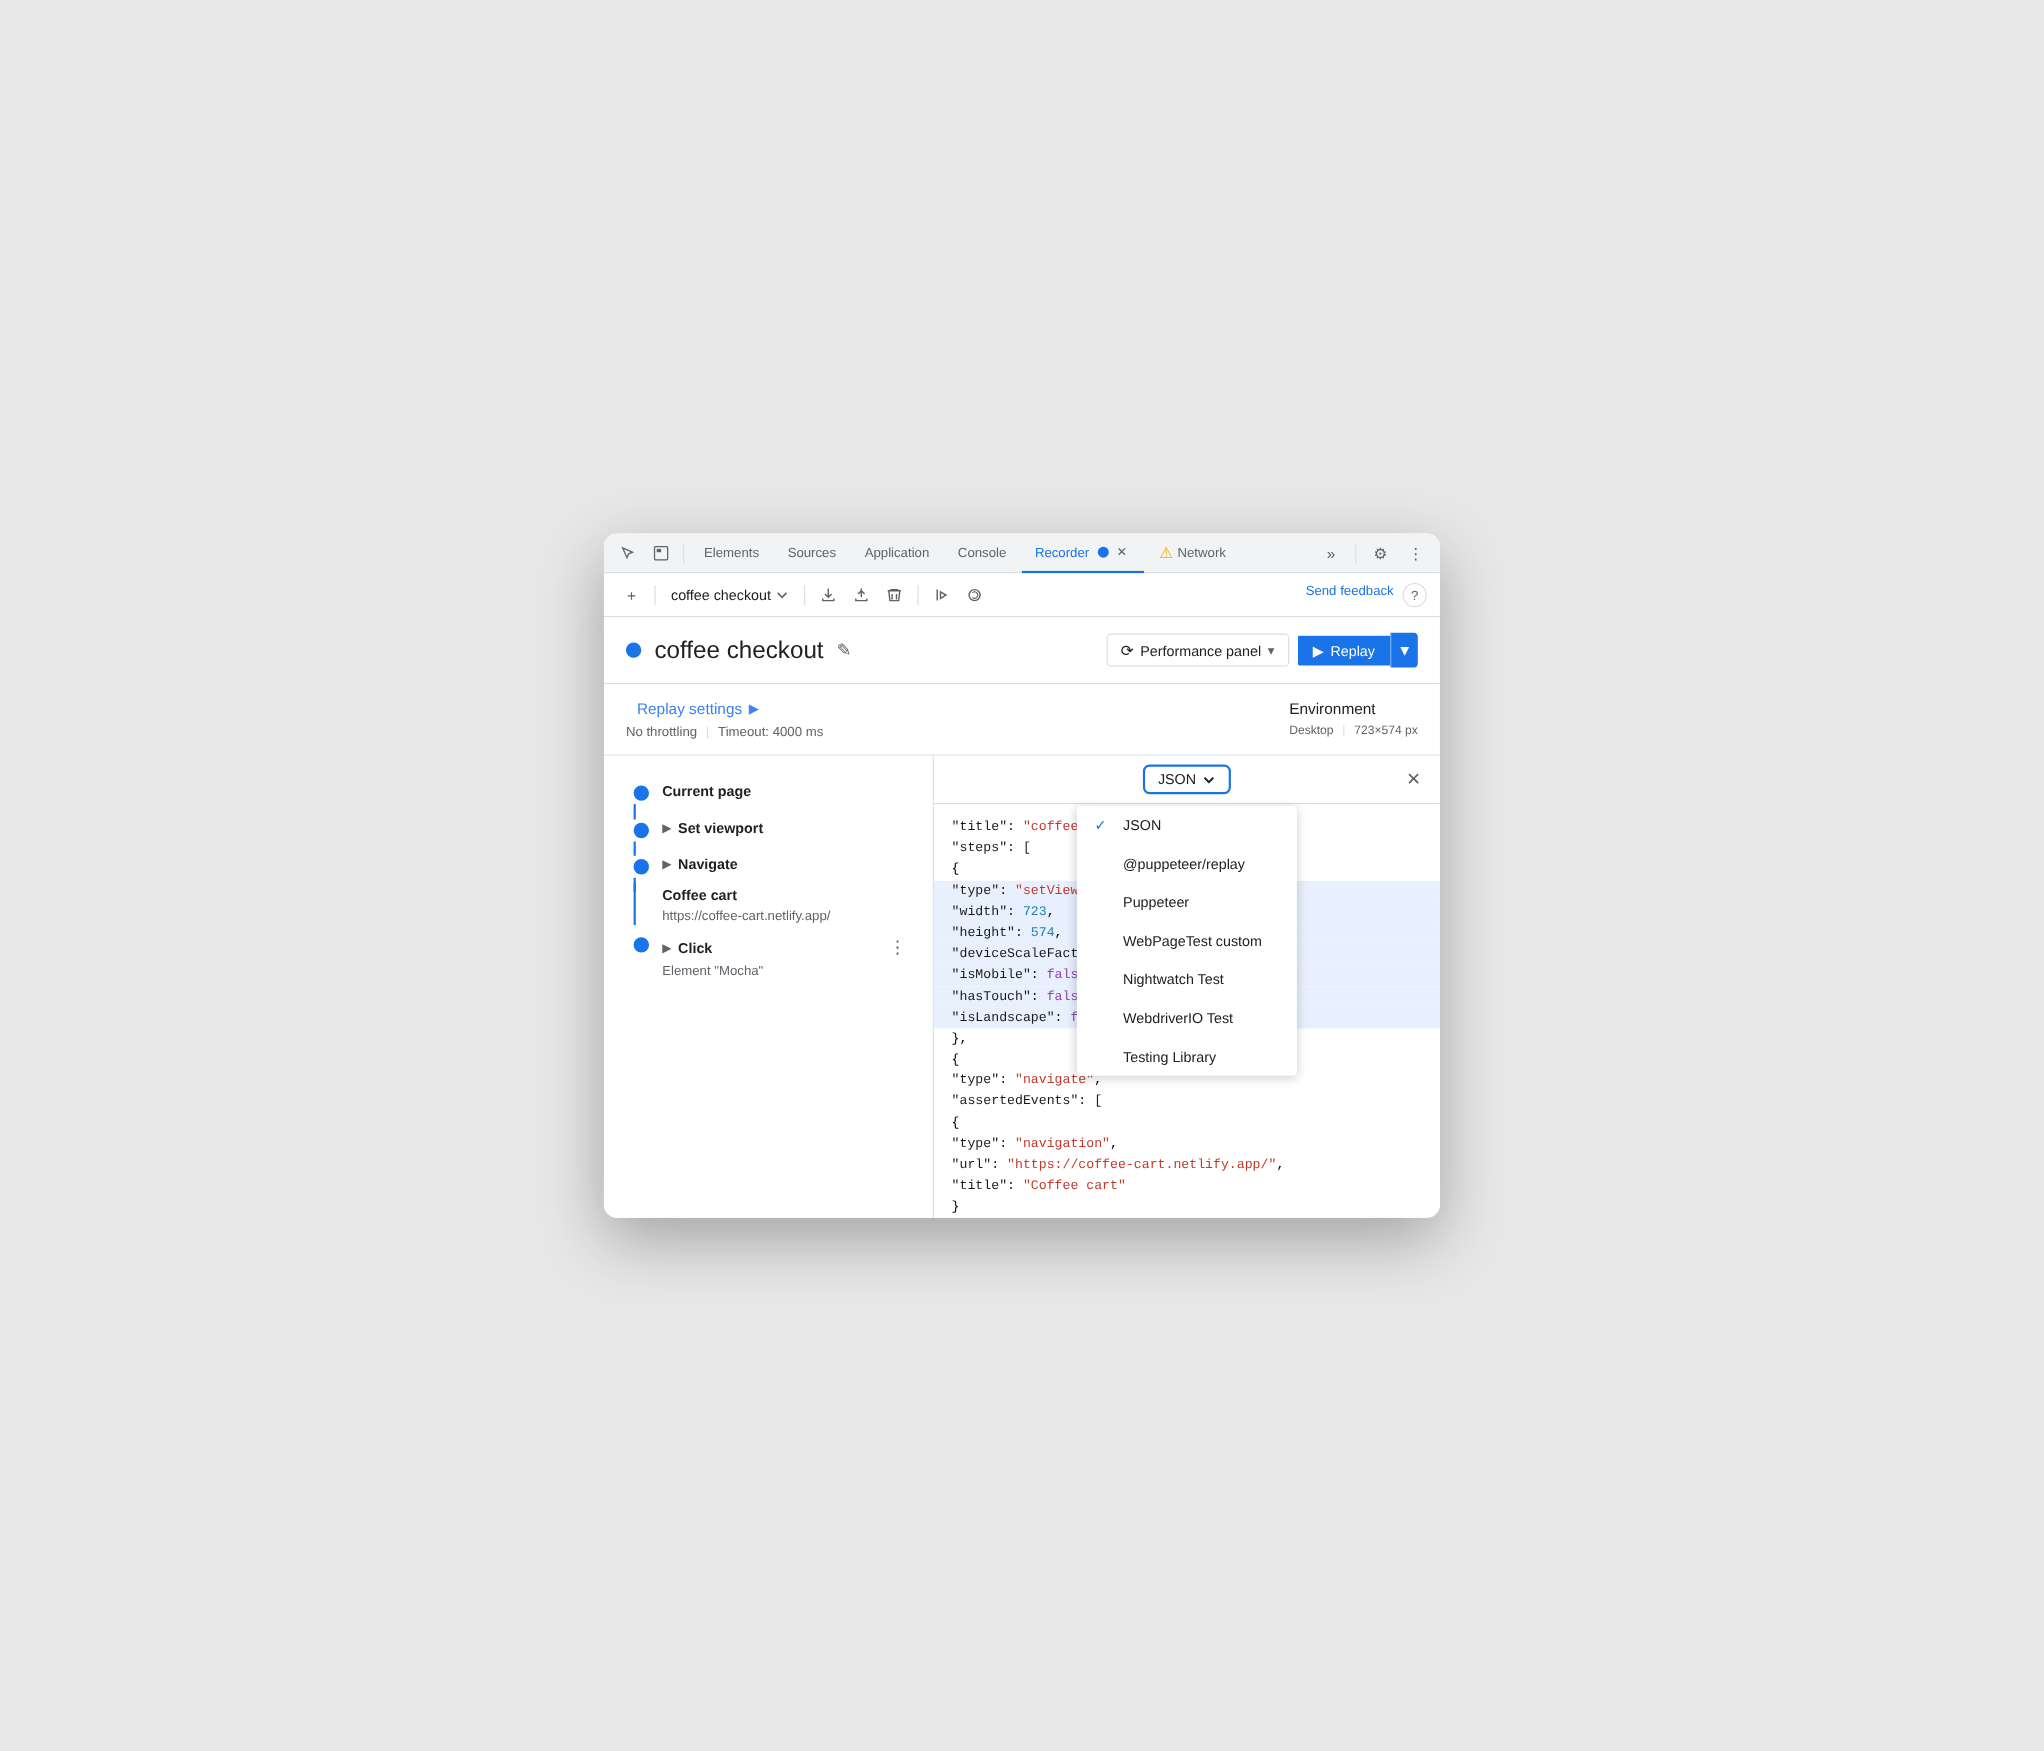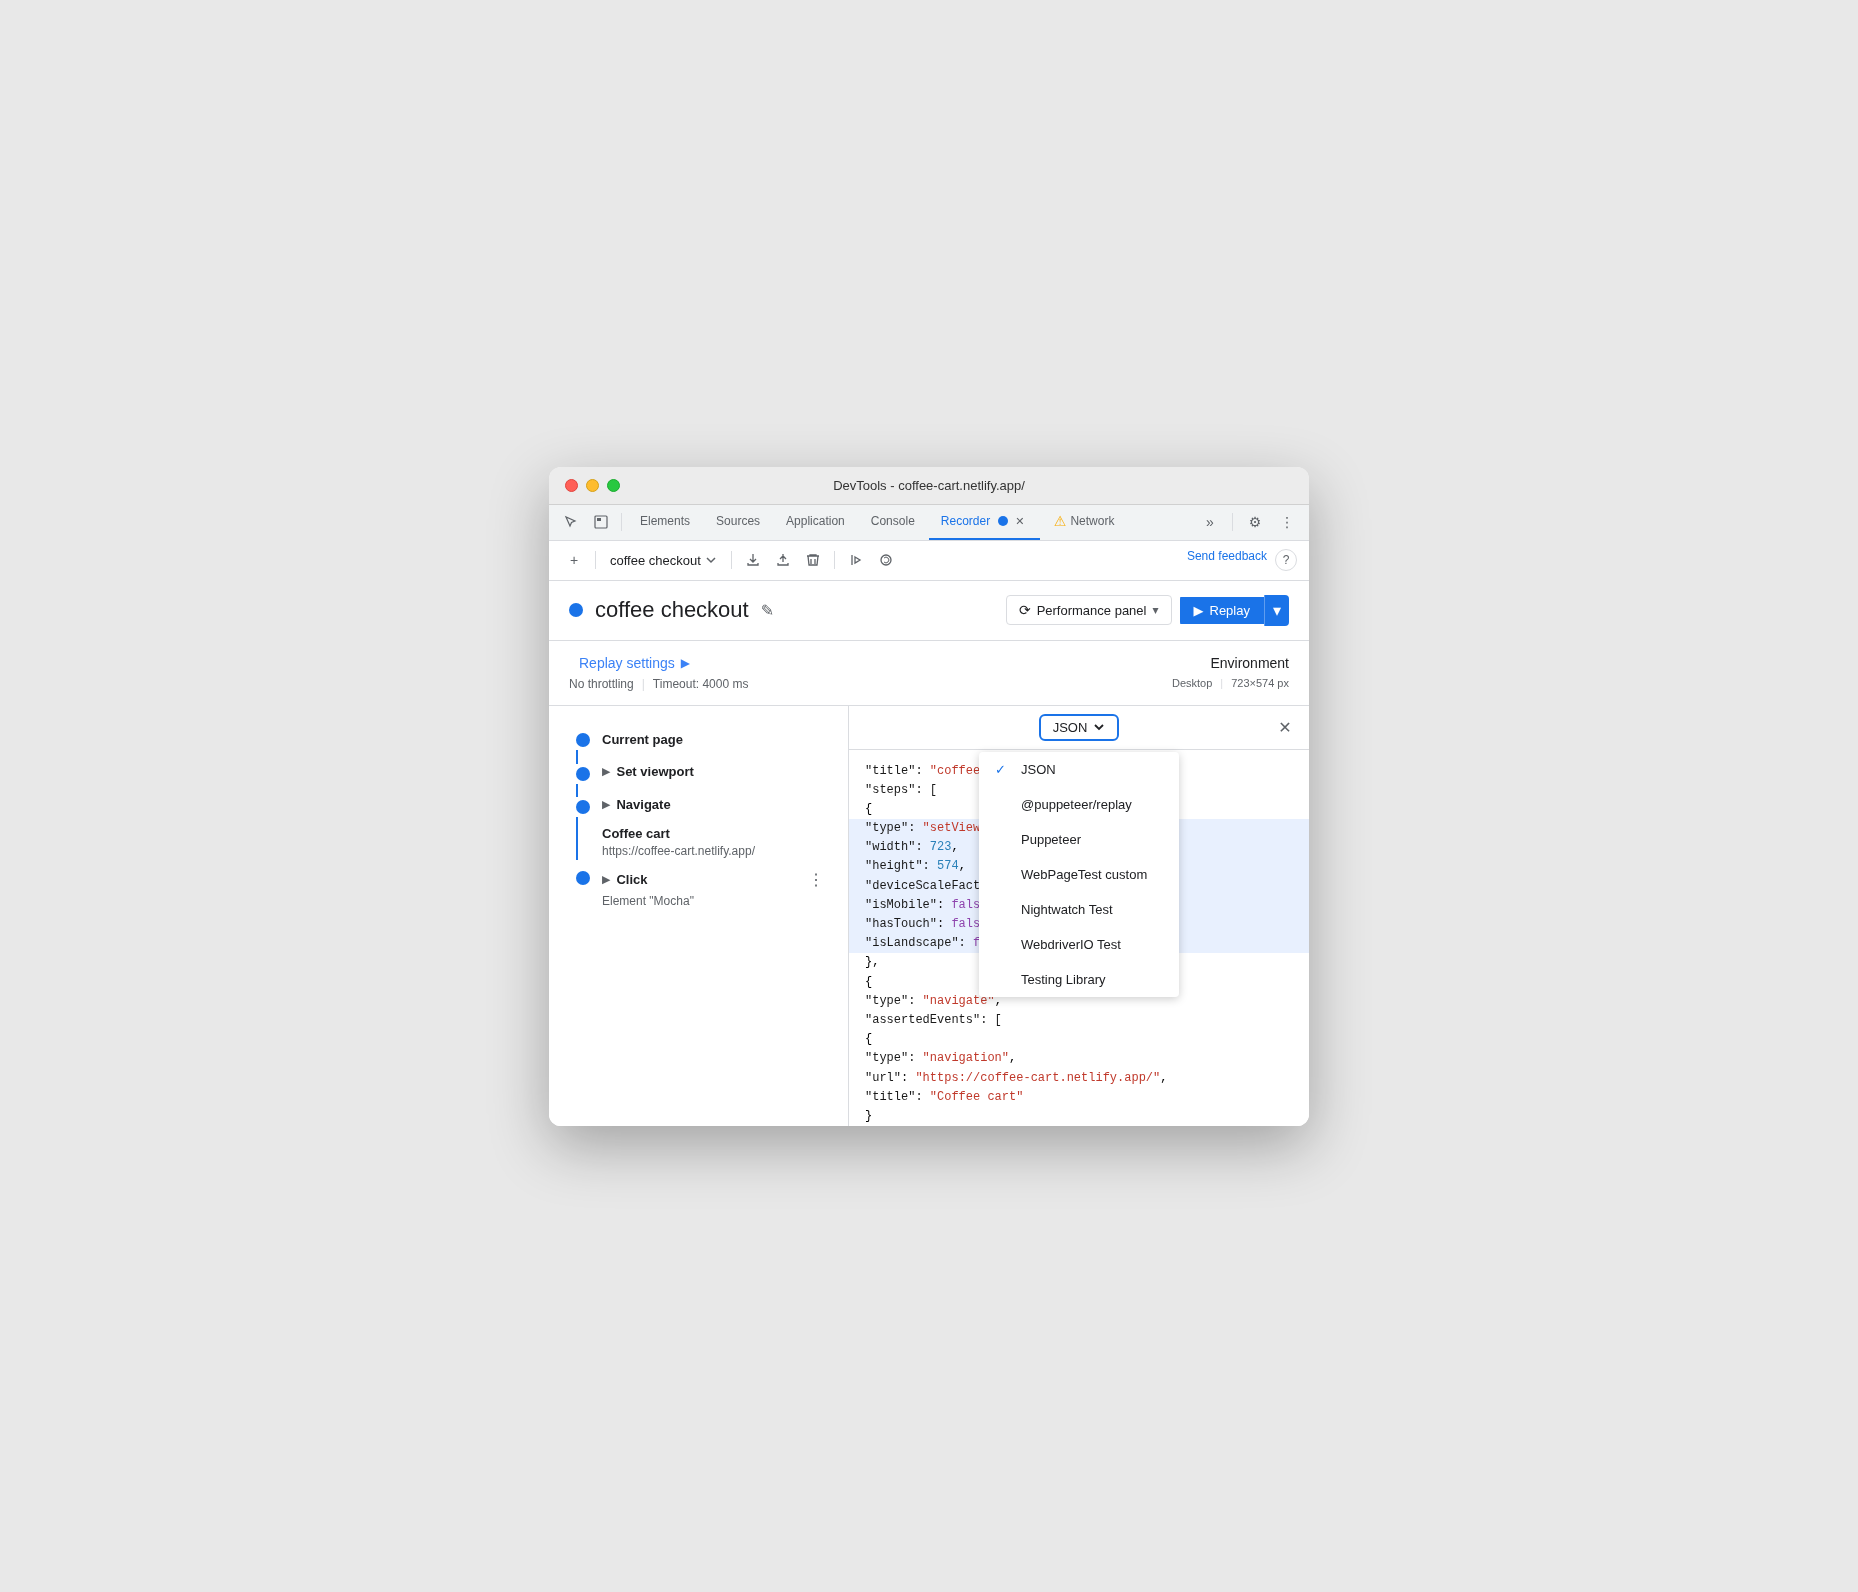--- a/index.html
+++ b/index.html
@@ -282,21 +282,20 @@
       align-items: center;
       gap: 0;
       font-size: 12px;
       color: #5f6368;
     }
     .settings-divider {
       margin: 0 8px;
       color: #dadce0;
     }
     .env-section {
-      text-align: right;
       margin-left: 47px;
     }
     .env-title {
       font-size: 14px;
       font-weight: 500;
       color: #202124;
       margin-bottom: 6px;
     }
     .env-meta {
       display: flex;
@@ -476,28 +475,20 @@
     .json-content::-webkit-scrollbar-thumb {
       background: #dadce0;
       border-radius: 4px;
     }
   </style>
 </head>
 <body>
 
 <div class="window">
 
-  <div class="title-bar">
-    <div class="traffic-lights">
-      <div class="traffic-light tl-red"></div>
-      <div class="traffic-light tl-yellow"></div>
-      <div class="traffic-light tl-green"></div>
-    </div>
-    <span class="title-bar-text">DevTools - coffee-cart.netlify.app/</span>
-  </div>
 
   <div class="devtools">
 
     <div class="tabs-bar">
       <button class="tab-icon-btn">
         <svg width="14" height="14" viewBox="0 0 14 14" fill="none">
           <path d="M2 2L6 11L7.5 7.5L11 6L2 2Z" stroke="#5f6368" stroke-width="1.2" fill="none"></path>
         </svg>
       </button>
       <button class="tab-icon-btn">

